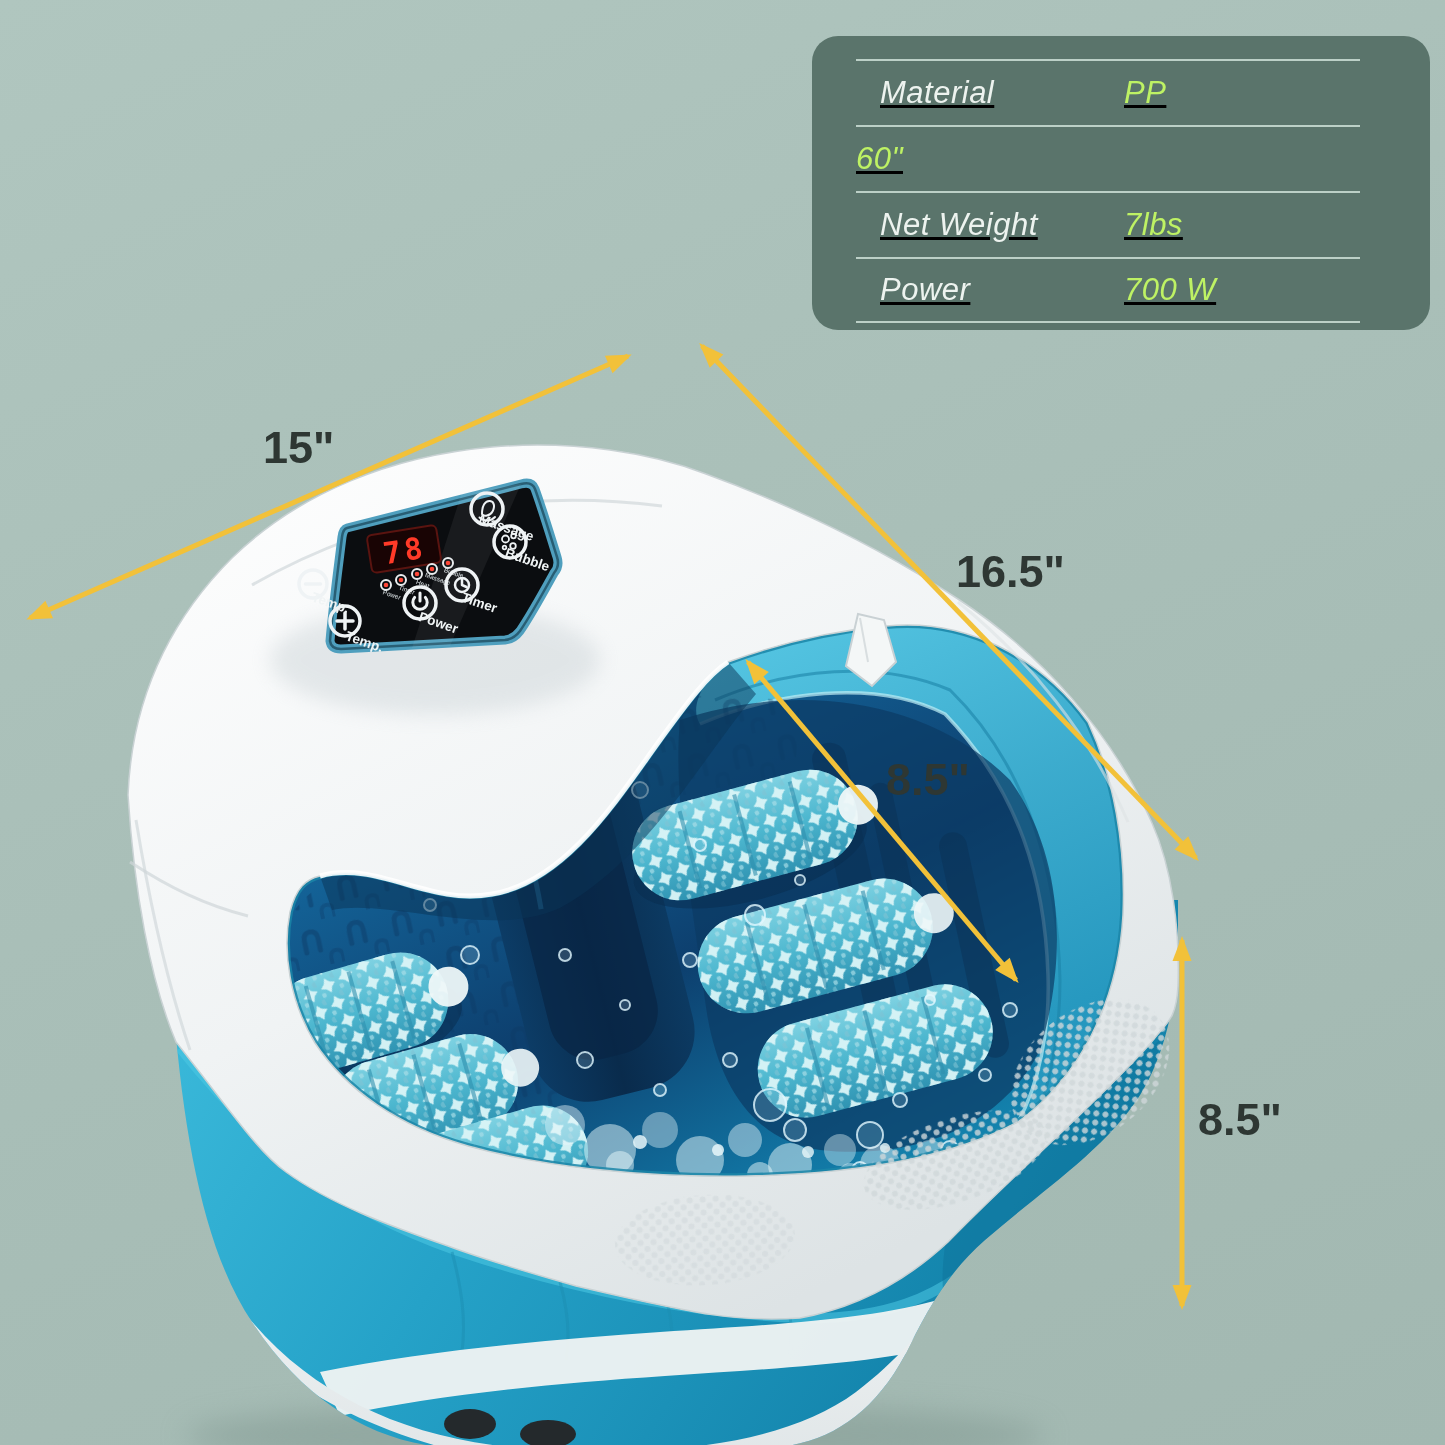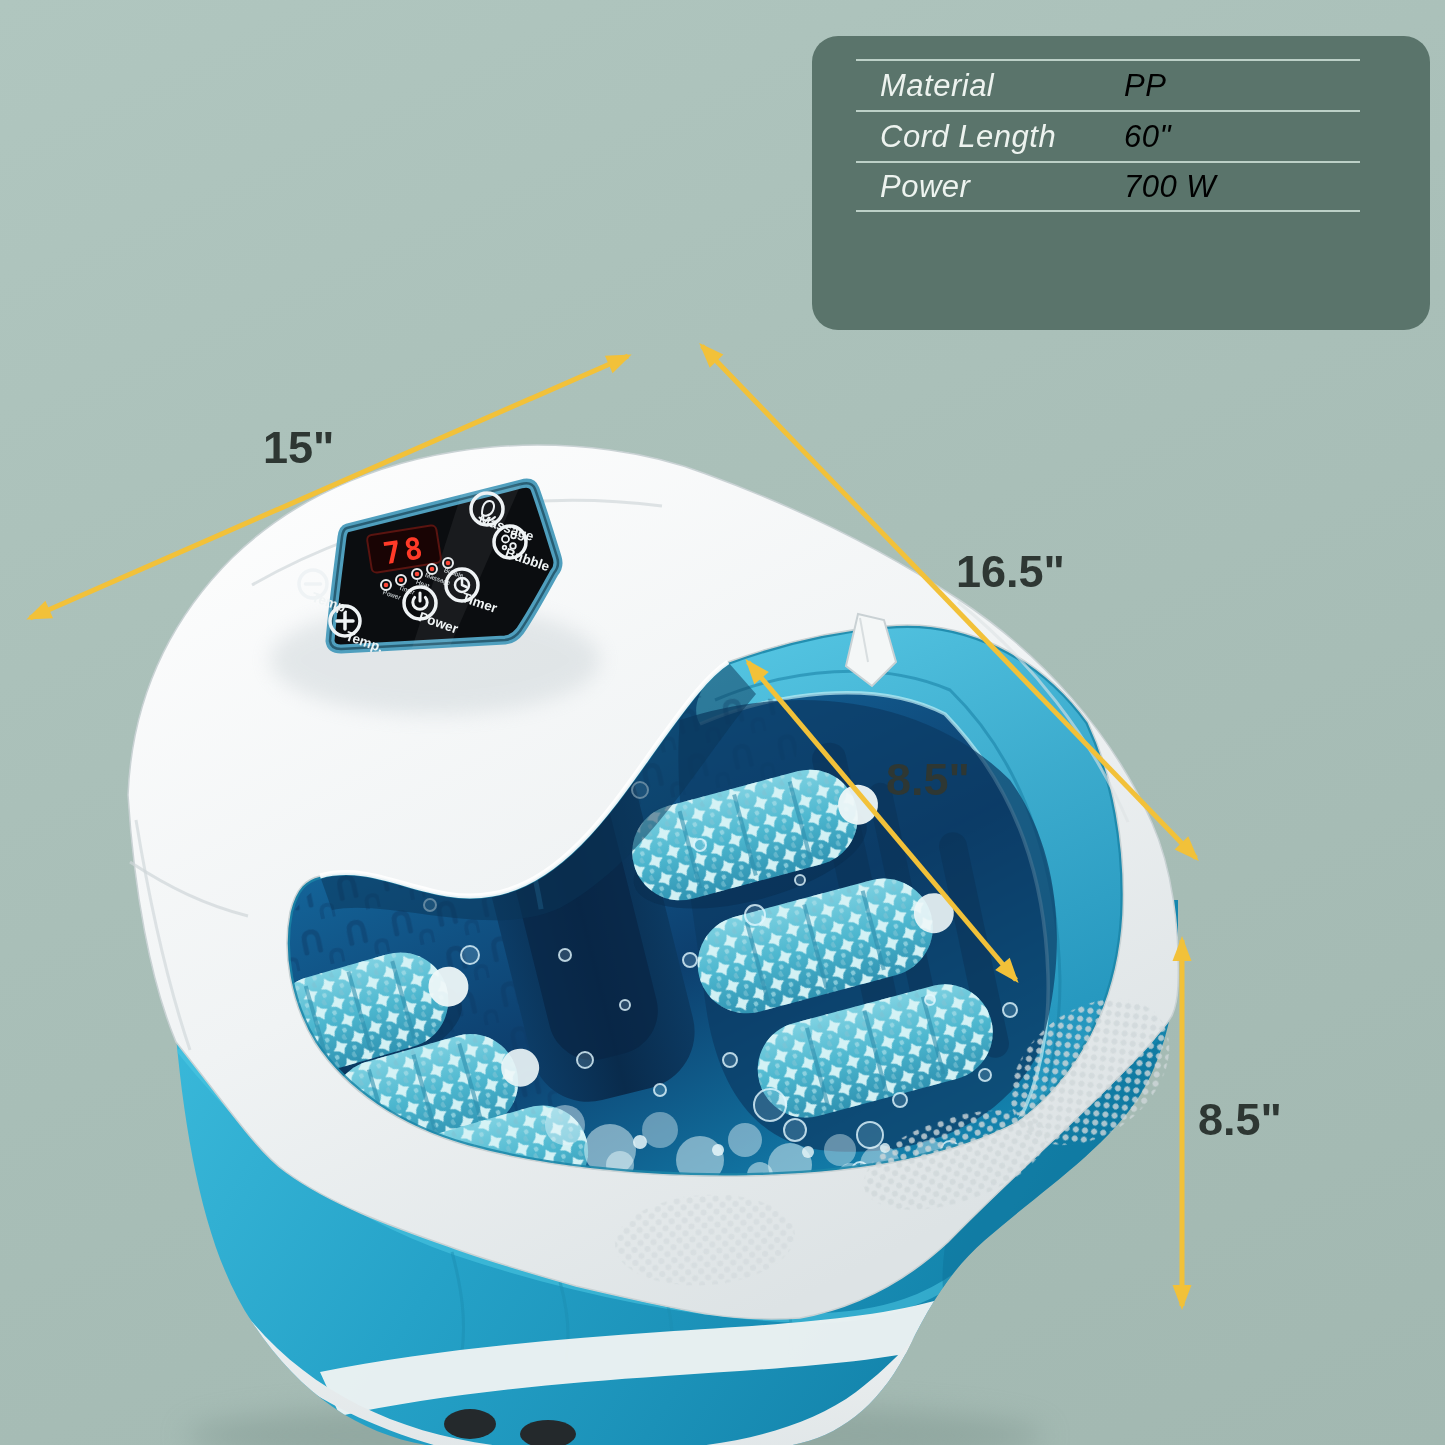--- a/index.html
+++ b/index.html
@@ -4,26 +4,26 @@
 <style>
   html,body{margin:0;padding:0;background:#8fa39d;}
   .canvas{position:relative;width:1445px;height:1445px;overflow:hidden;
     background:linear-gradient(155deg,#b0c6bf 0%,#a9bfb8 45%,#a2b8b1 100%);
     font-family:"Liberation Sans",sans-serif;}
   .scene{position:absolute;left:0;top:0;width:1445px;height:1445px;}
   
   .spec-table{position:absolute;left:812px;top:36px;width:618px;height:294px;
     background:#5a746b;border-radius:26px;}
   .spec-rows{position:absolute;top:23px;left:44px;right:70px;}
-  .spec-row{display:flex;align-items:center;height:51px;box-sizing:border-box;
-    border-top:2px solid rgba(206,224,215,.85);}
+  .spec-row{display:flex;align-items:center;height:66px;box-sizing:border-box;
+    border-top:2px solid rgba(206,224,215,.85);text-decoration:underline;}
   .spec-row:last-child{border-bottom:2px solid rgba(206,224,215,.85);}
   .spec-label{flex:0 0 244px;padding-left:24px;font-style:italic;font-size:31px;
     color:#edf3ef;letter-spacing:.5px;}
-  .spec-value{font-style:italic;font-size:31px;color:#000000;letter-spacing:.5px;}
+  .spec-value{font-style:italic;font-size:31px;color:#bef264;letter-spacing:.5px;}
   
   .dim{position:absolute;font-weight:bold;font-size:45px;color:#2e3733;}
   .dim-15{left:263px;top:422px;}
   .dim-165{left:956px;top:546px;}
   .dim-85a{left:886px;top:754px;}
   .dim-85b{left:1198px;top:1094px;}
   .panel-label{font-weight:bold;font-size:13.5px;fill:#f0f4f5;}
   .led-label{font-size:6.5px;fill:#dde4e7;}
 </style>
 </head>
@@ -355,22 +355,25 @@
   </g>
 </svg>
 
 <div class="spec-table">
   <div class="spec-rows">
     <div class="spec-row">
       <span class="spec-label">Material</span>
       <span class="spec-value">PP</span>
     </div>
     <div class="spec-row">
-      <span class="spec-label">Cord Length</span>
       <span class="spec-value">60"</span>
+    </div>
+    <div class="spec-row">
+      <span class="spec-label">Net Weight</span>
+      <span class="spec-value">7lbs</span>
     </div>
     <div class="spec-row">
       <span class="spec-label">Power</span>
       <span class="spec-value">700 W</span>
     </div>
   </div>
 </div>
 
 <div class="dim dim-15">15"</div>
 <div class="dim dim-165">16.5"</div>

